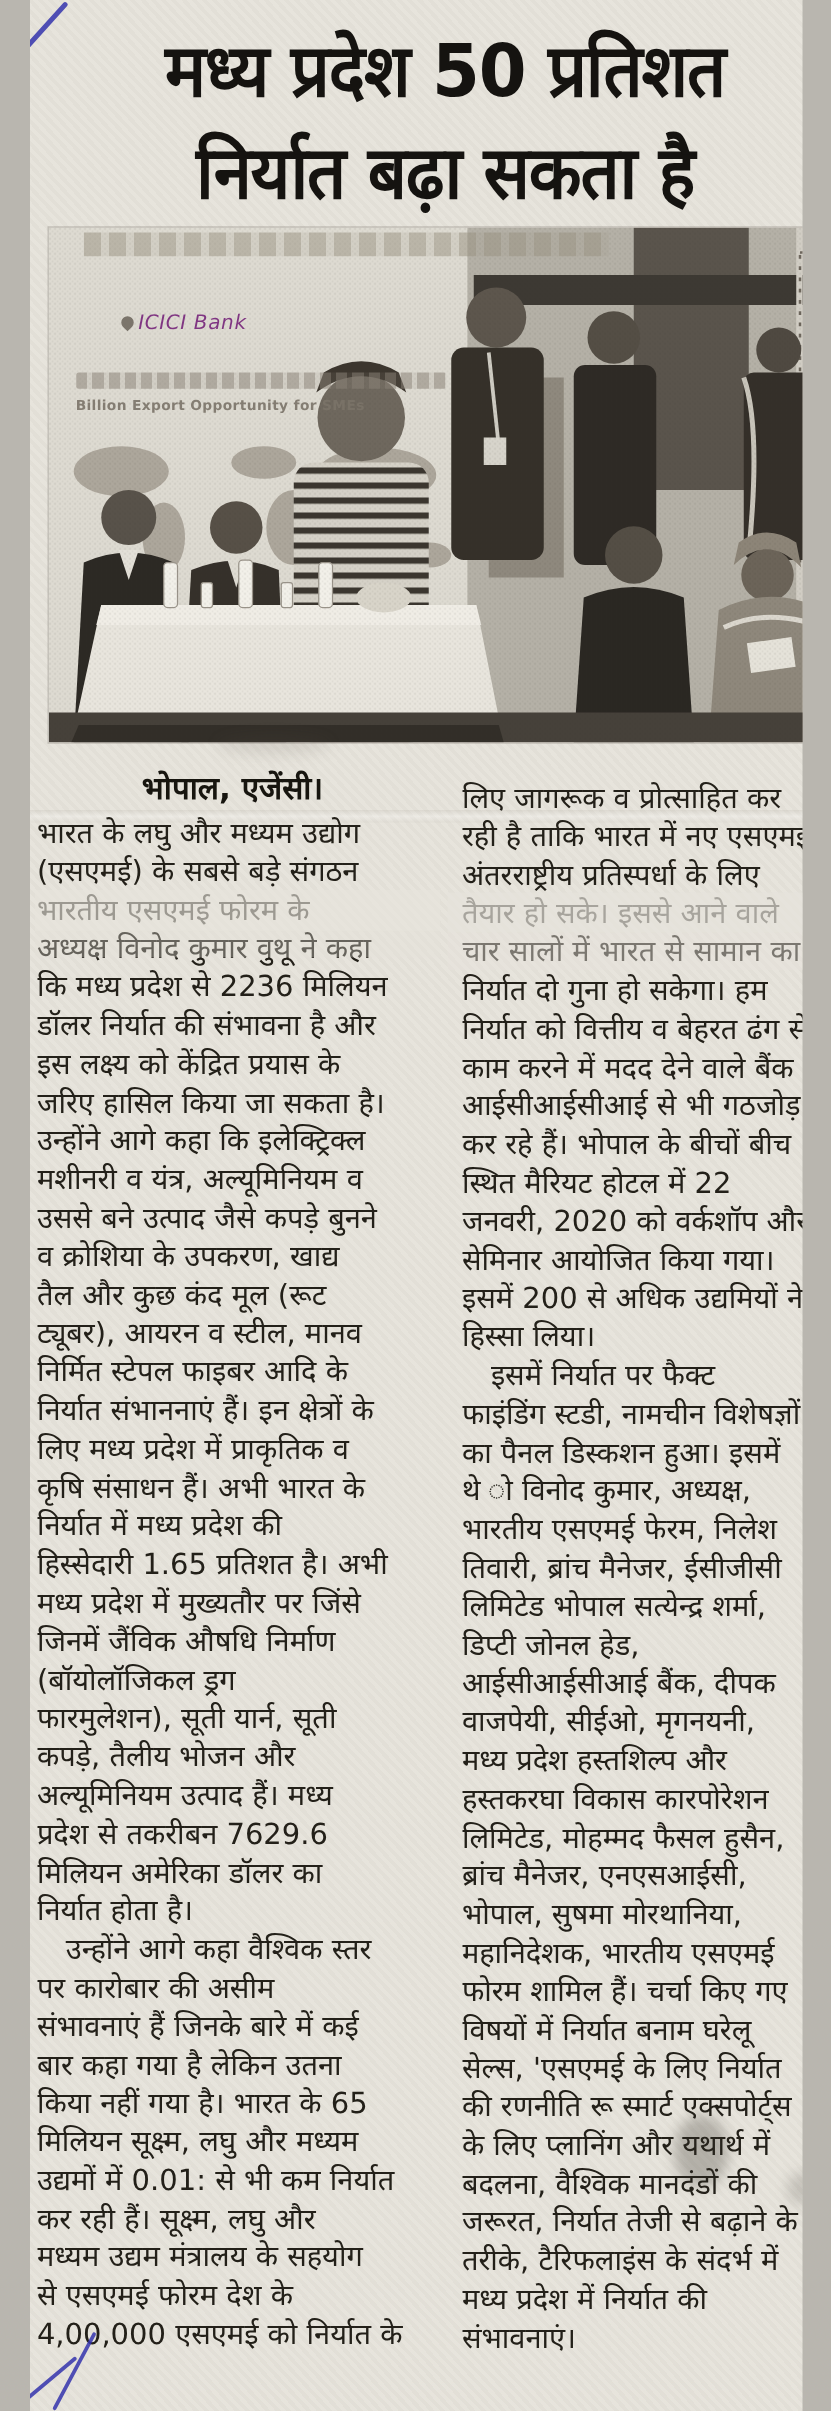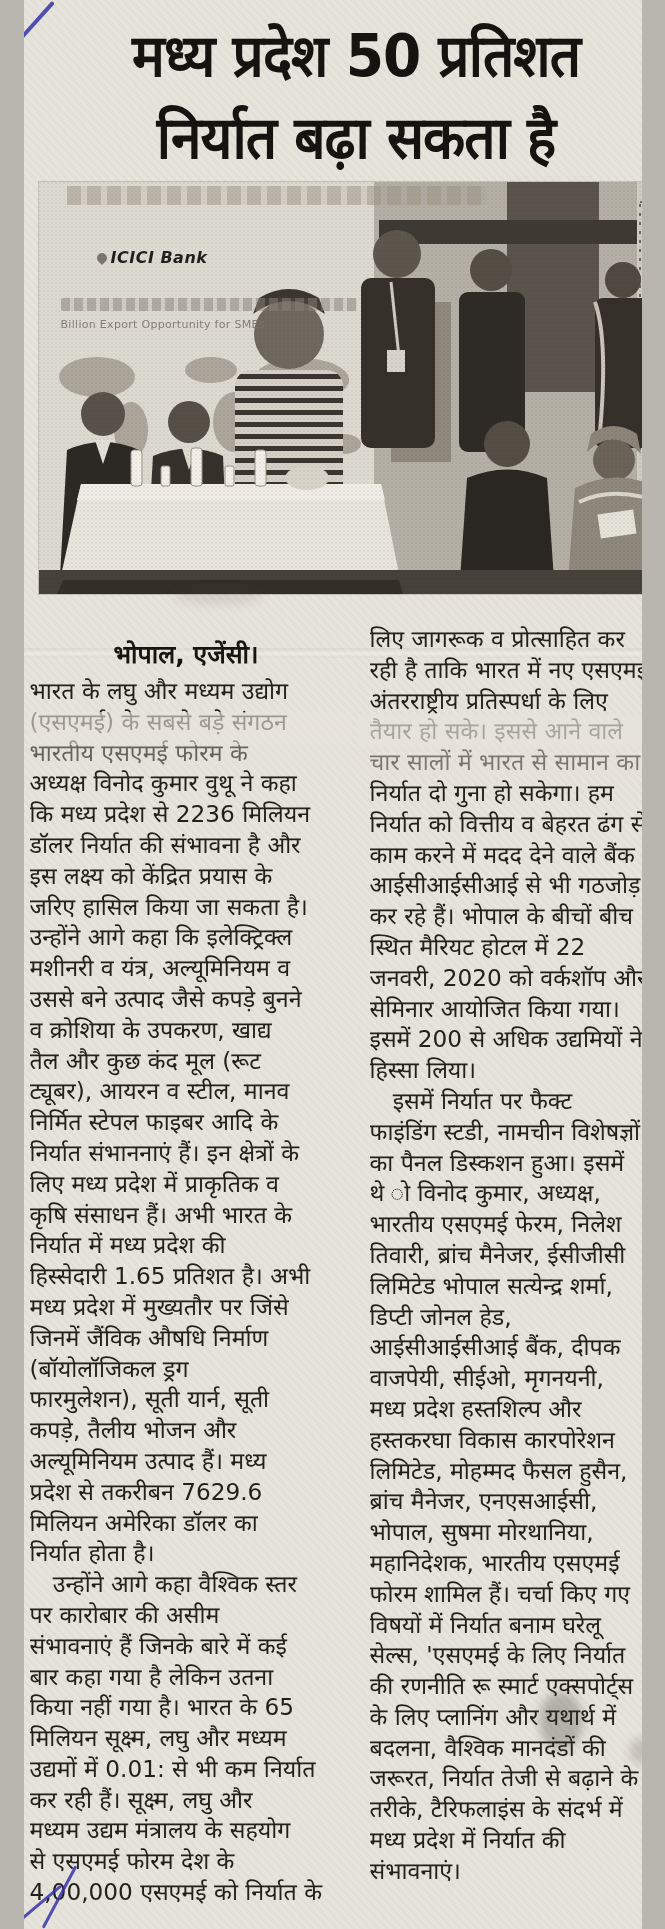--- a/index.html
+++ b/index.html
@@ -34,46 +34,46 @@
   }
   .headline .hl{white-space:nowrap;overflow:hidden;}
   
   .photo{
     position:absolute;left:15px;top:182px;width:622px;height:412px;
     background:#ccc8bf;overflow:hidden;box-shadow:0 0 0 1px rgba(90,85,76,.25);
   }
   .photo svg{position:absolute;left:0;top:0;}
   .photo-brand{
     position:absolute;left:58px;top:66px;
-    font-style:italic;font-weight:700;font-size:16px;color:#000000;
+    font-style:italic;font-weight:400;font-size:16px;color:#701a75;
     letter-spacing:.5px;opacity:.85;
   }
   .photo-brand .mark{display:inline-block;width:10px;height:10px;border-radius:50% 50% 0 50%;
     background:#6b645a;margin-right:4px;transform:rotate(45deg);}
   .photo-capsbar{
     position:absolute;left:22px;top:116px;width:296px;height:13px;
     background:repeating-linear-gradient(90deg,#8a8277 0 9px,rgba(138,130,119,.25) 9px 13px);
     opacity:.55;border-radius:2px;
   }
   .photo-caption{
     position:absolute;left:22px;top:136px;width:300px;
-    font-size:11px;color:#7b7469;letter-spacing:.3px;opacity:.9;
+    font-size:11px;color:#7b7469;letter-spacing:.3px;opacity:.9;font-weight:bold;
   }
   .photo-topband{
     position:absolute;left:28px;top:4px;width:420px;height:19px;
     background:repeating-linear-gradient(90deg,#97907f 0 14px,rgba(151,144,127,.3) 14px 20px);
     opacity:.5;
   }
   
   .article{position:absolute;left:6px;top:612px;width:654px;display:flex;gap:15px;}
   .col{width:319px;}
   .col.right{width:320px;padding-top:12px;margin-left:12px;}
   .dateline{
     font-weight:700;font-size:25px;height:40px;line-height:38px;
-    text-align:center;color:#17150f;margin-top:24px;
+    text-align:center;color:#17150f;
   }
   .line{
     font-size:23.2px;height:30.8px;line-height:30.8px;
     overflow:hidden;white-space:nowrap;
     text-align:justify;color:#232019;
   }
   .line::after{content:"";display:inline-block;width:100%;}
   .line.para-end::after{width:0;}
   .line{text-align-last:justify;}
   .line.para-end{text-align-last:left;}

